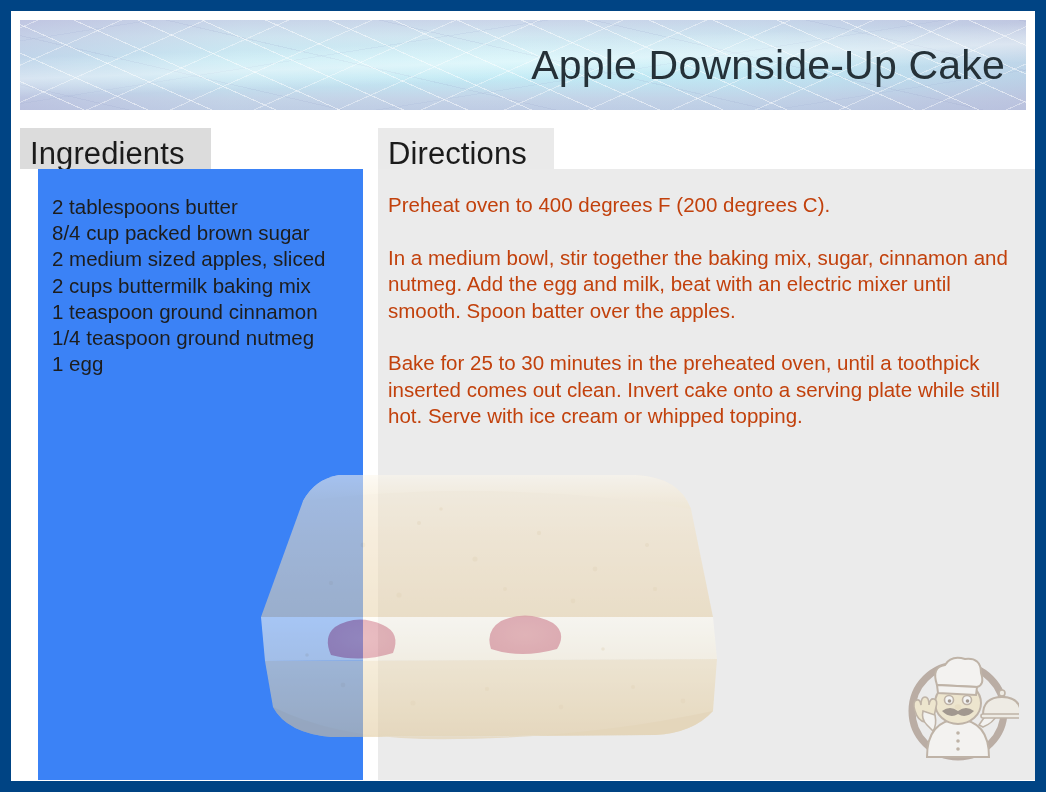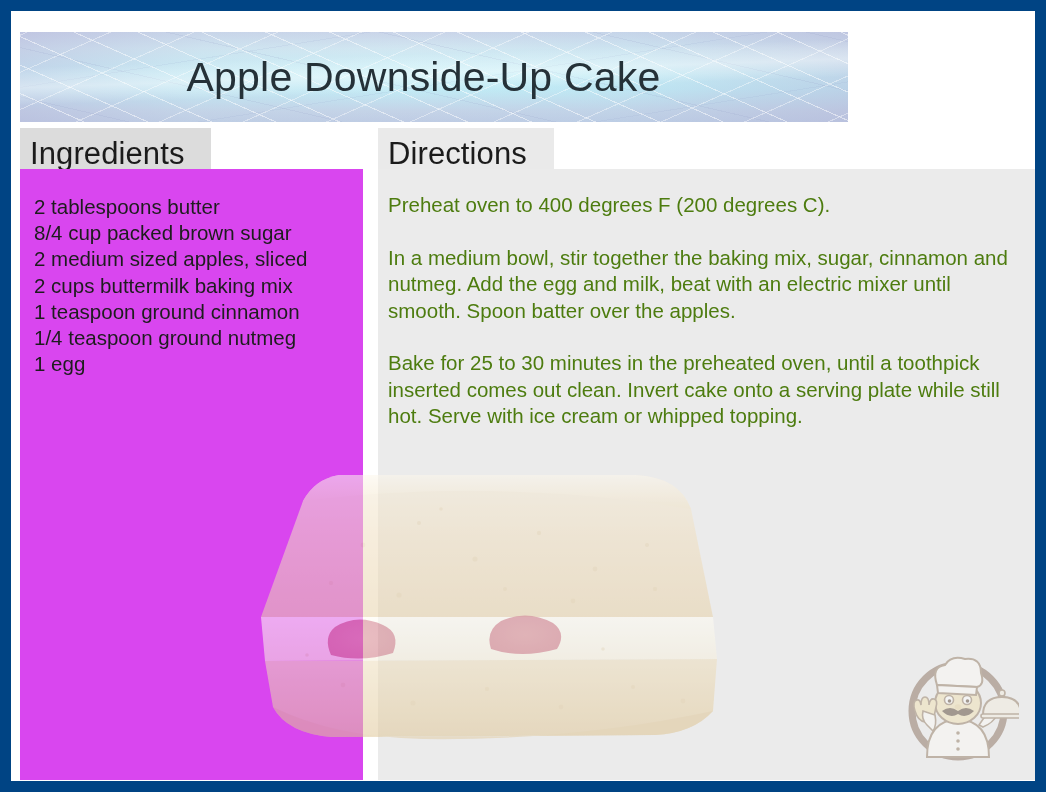--- a/index.html
+++ b/index.html
@@ -19,42 +19,41 @@
     background: #ffffff;
     border: 11px solid #004484;
     overflow: hidden;
   }
 
   
   .title-banner {
     position: absolute;
     left: 9px;
     top: 9px;
-    width: 828px;
+    width: 1006px;
     height: 90px;
     box-sizing: border-box;
     display: flex;
     align-items: center;
-    justify-content: center;
+    justify-content: flex-end;
     overflow: hidden;
     background:
       linear-gradient(100deg,
         rgba(185,190,222,0.55) 0%,
         rgba(198,224,238,0.35) 22%,
         rgba(208,245,250,0.15) 48%,
         rgba(190,225,240,0.30) 72%,
         rgba(183,190,220,0.55) 100%),
       linear-gradient(180deg,
         #c9cfe6 0%,
         #d2e4f0 18%,
         #c8f1f8 46%,
         #bfe9f4 64%,
         #c2cde4 88%,
         #bcc5e0 100%);
-    margin-top: 12px;
   }
   .banner-lattice {
     position: absolute;
     inset: -20px;
     background-image:
       repeating-linear-gradient(24deg,
         rgba(255,255,255,0.50) 0px,
         rgba(255,255,255,0.50) 1px,
         rgba(255,255,255,0) 1px,
         rgba(255,255,255,0) 26px),
@@ -135,21 +134,21 @@
   }
 
   .panel-body {
     position: absolute;
     left: 0;
     right: 0;
     top: 41px;
     bottom: 0;
     box-sizing: border-box;
   }
-  .panel-body-ing { background: #d946ef; padding: 25px 12px 0 14px; }
+  .panel-body-ing { background: #3b82f6; padding: 25px 12px 0 14px; margin-left: 18px; }
   .panel-body-dir { background: #ebebeb; padding: 23px 16px 0 10px; }
 
   
   .ingredient-list {
     position: relative;
     z-index: 4;
     list-style: none;
     margin: 0;
     padding: 0;
   }
@@ -161,21 +160,21 @@
   }
 
   
   .directions-body {
     position: relative;
     z-index: 4;
   }
   .direction-step {
     font-size: 20.5px;
     line-height: 26.5px;
-    color: #4d7c0f;
+    color: #c2410c;
     margin: 0 0 26px 0;
     max-width: 645px;
   }
 
   
   .cake-photo {
     position: absolute;
     left: 232px;
     top: 438px;
     width: 503px;

